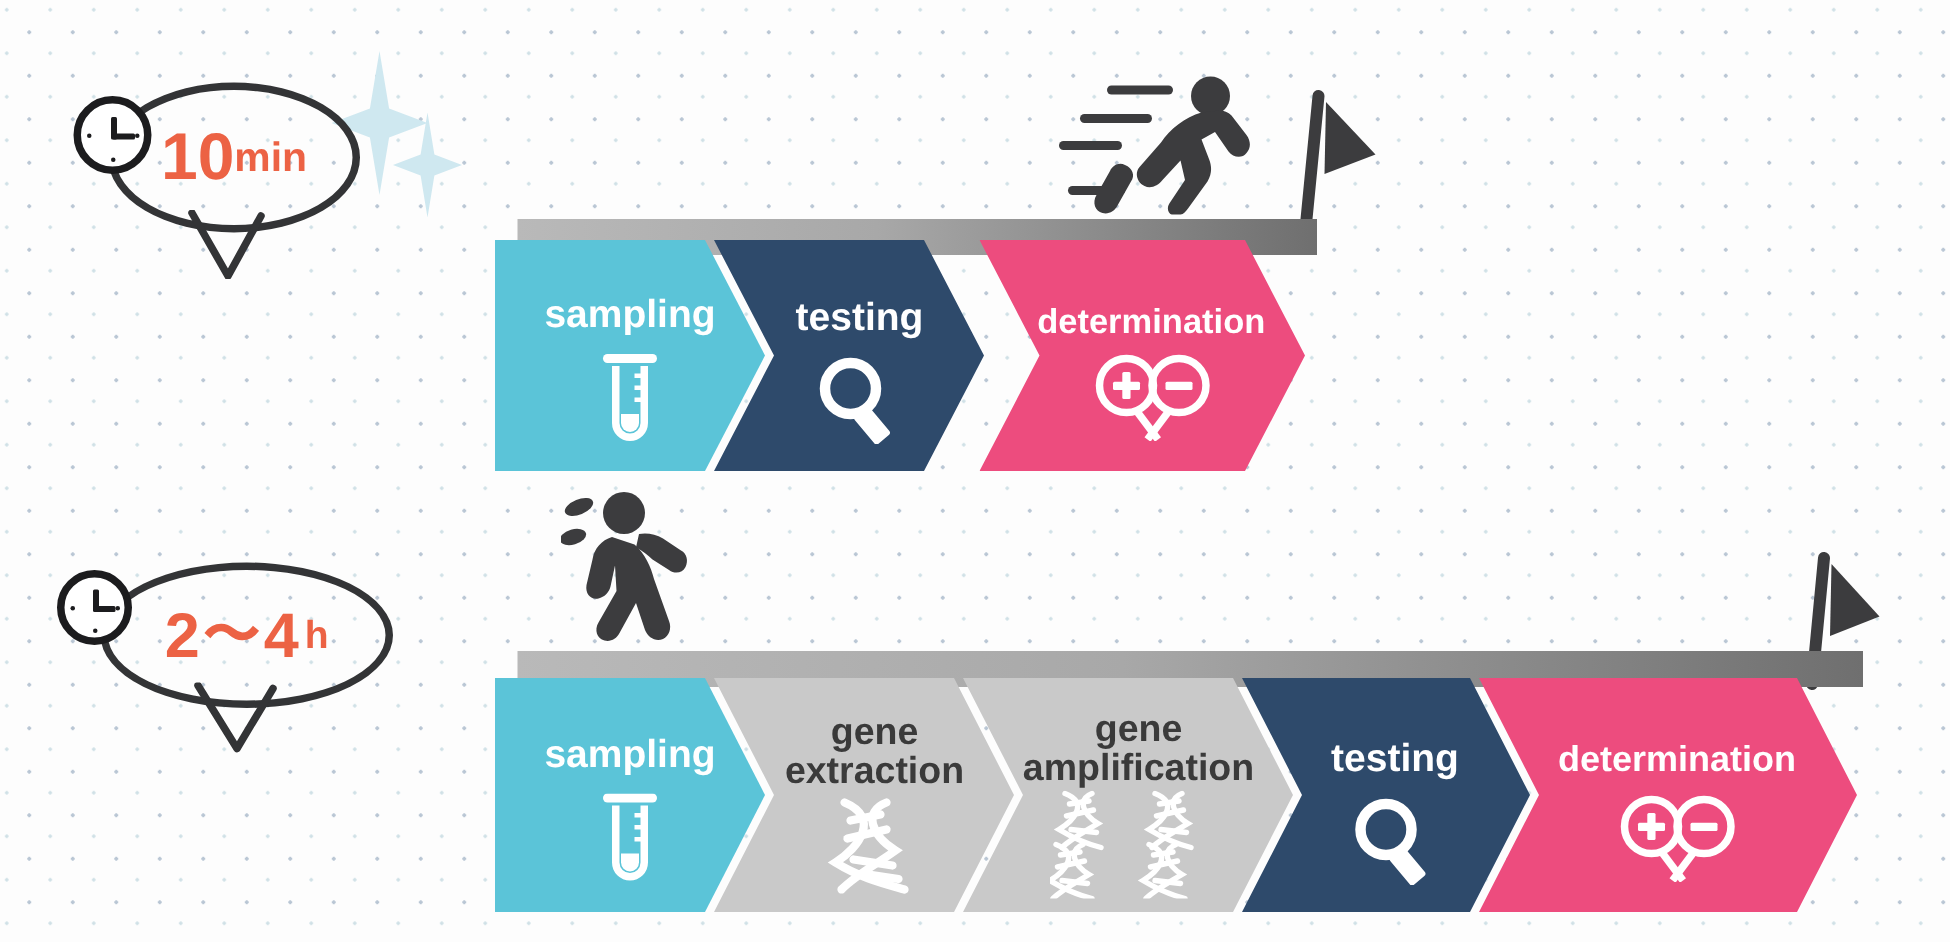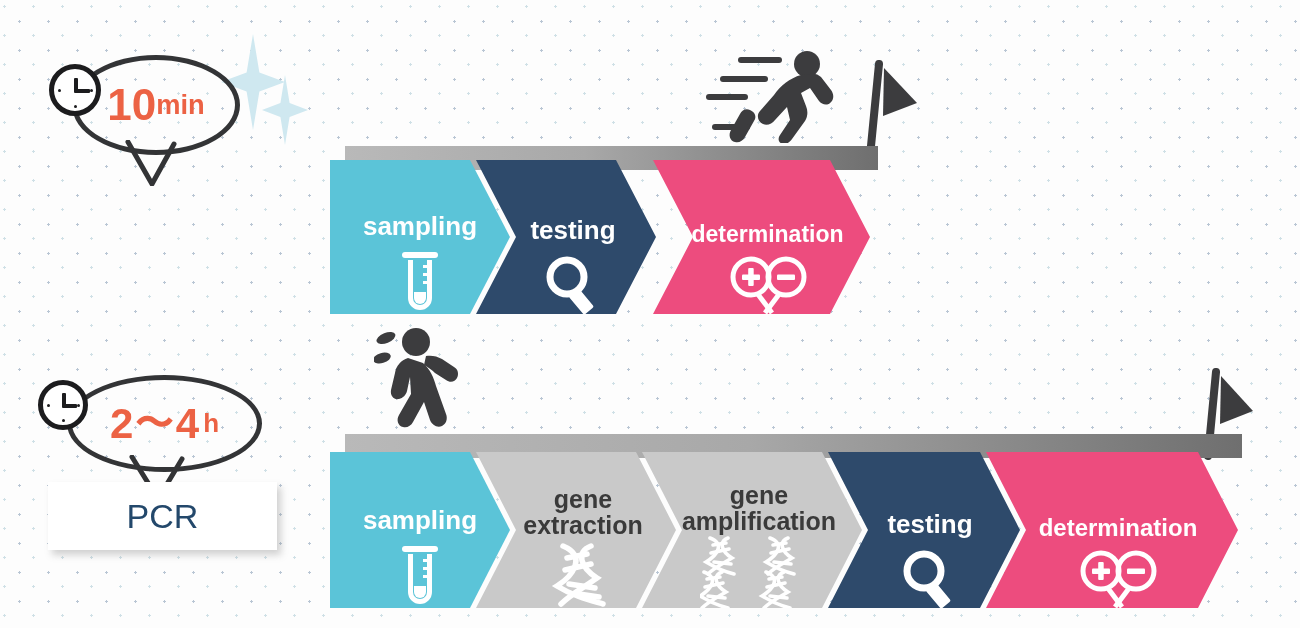--- a/index.html
+++ b/index.html
@@ -107,21 +107,21 @@
   
   .chev-row { position: absolute; }
   .chev {
     position: absolute;
     top: 0;
     height: 100%;
     box-sizing: border-box;
     display: flex;
     flex-direction: column;
     align-items: center;
-    justify-content: flex-end;
+    justify-content: center;
   }
   .chev-body {
     position: absolute;
     left: 0; top: 0;
     width: 100%; height: 100%;
   }
   .chev-content {
     position: relative;
     z-index: 2;
     display: flex;
@@ -276,23 +276,20 @@
   </svg>
 
   <div class="clock" style="left:38px; top:380px; width:50px; height:50px;">
     <div class="hand" style="left:19px; top:8px; width:3.5px; height:15px;"></div>
     <div class="hand" style="left:20px; top:19px; width:14px; height:3.5px;"></div>
     <div class="pip" style="left:4px; top:19px;"></div>
     <div class="pip" style="left:19px; top:34px;"></div>
     <div class="pip" style="left:34px; top:19px;"></div>
   </div>
 
-  <div class="label-card" style="left:48px; top:482px; width:229px; height:68px; font-size:34px;">
-    <span>PCR</span>
-  </div>
 
   <svg class="figure" style="left:374px; top:322px; width:86px; height:112px;" viewBox="0 0 86 112">
     <g fill="#3c3c3e">
       <circle cx="42" cy="20" r="14"></circle>
       <path d="M34 36 C27 38 22 44 21 51 L17 68 C16 74 20 78 25 77 C29 76 32 73 33 69 L36 55 L37 72 L25 93 C22 98 24 104 29 105 C33 106 37 104 39 100 L50 80 L56 98 C58 103 63 106 68 104 C72 102 74 97 72 92 L62 64 C60 56 56 47 49 41 Z"></path>
       <path d="M50 43 C54 45 58 48 61 51 L72 58 C76 61 81 60 83 56 C85 52 84 47 80 45 L68 37 C63 34 57 33 52 34 Z"></path>
     </g>
     <g fill="#3c3c3e">
       <ellipse cx="12" cy="16" rx="10" ry="5" transform="rotate(-22 12 16)"></ellipse>
       <ellipse cx="8" cy="36" rx="9" ry="5" transform="rotate(-16 8 36)"></ellipse>

